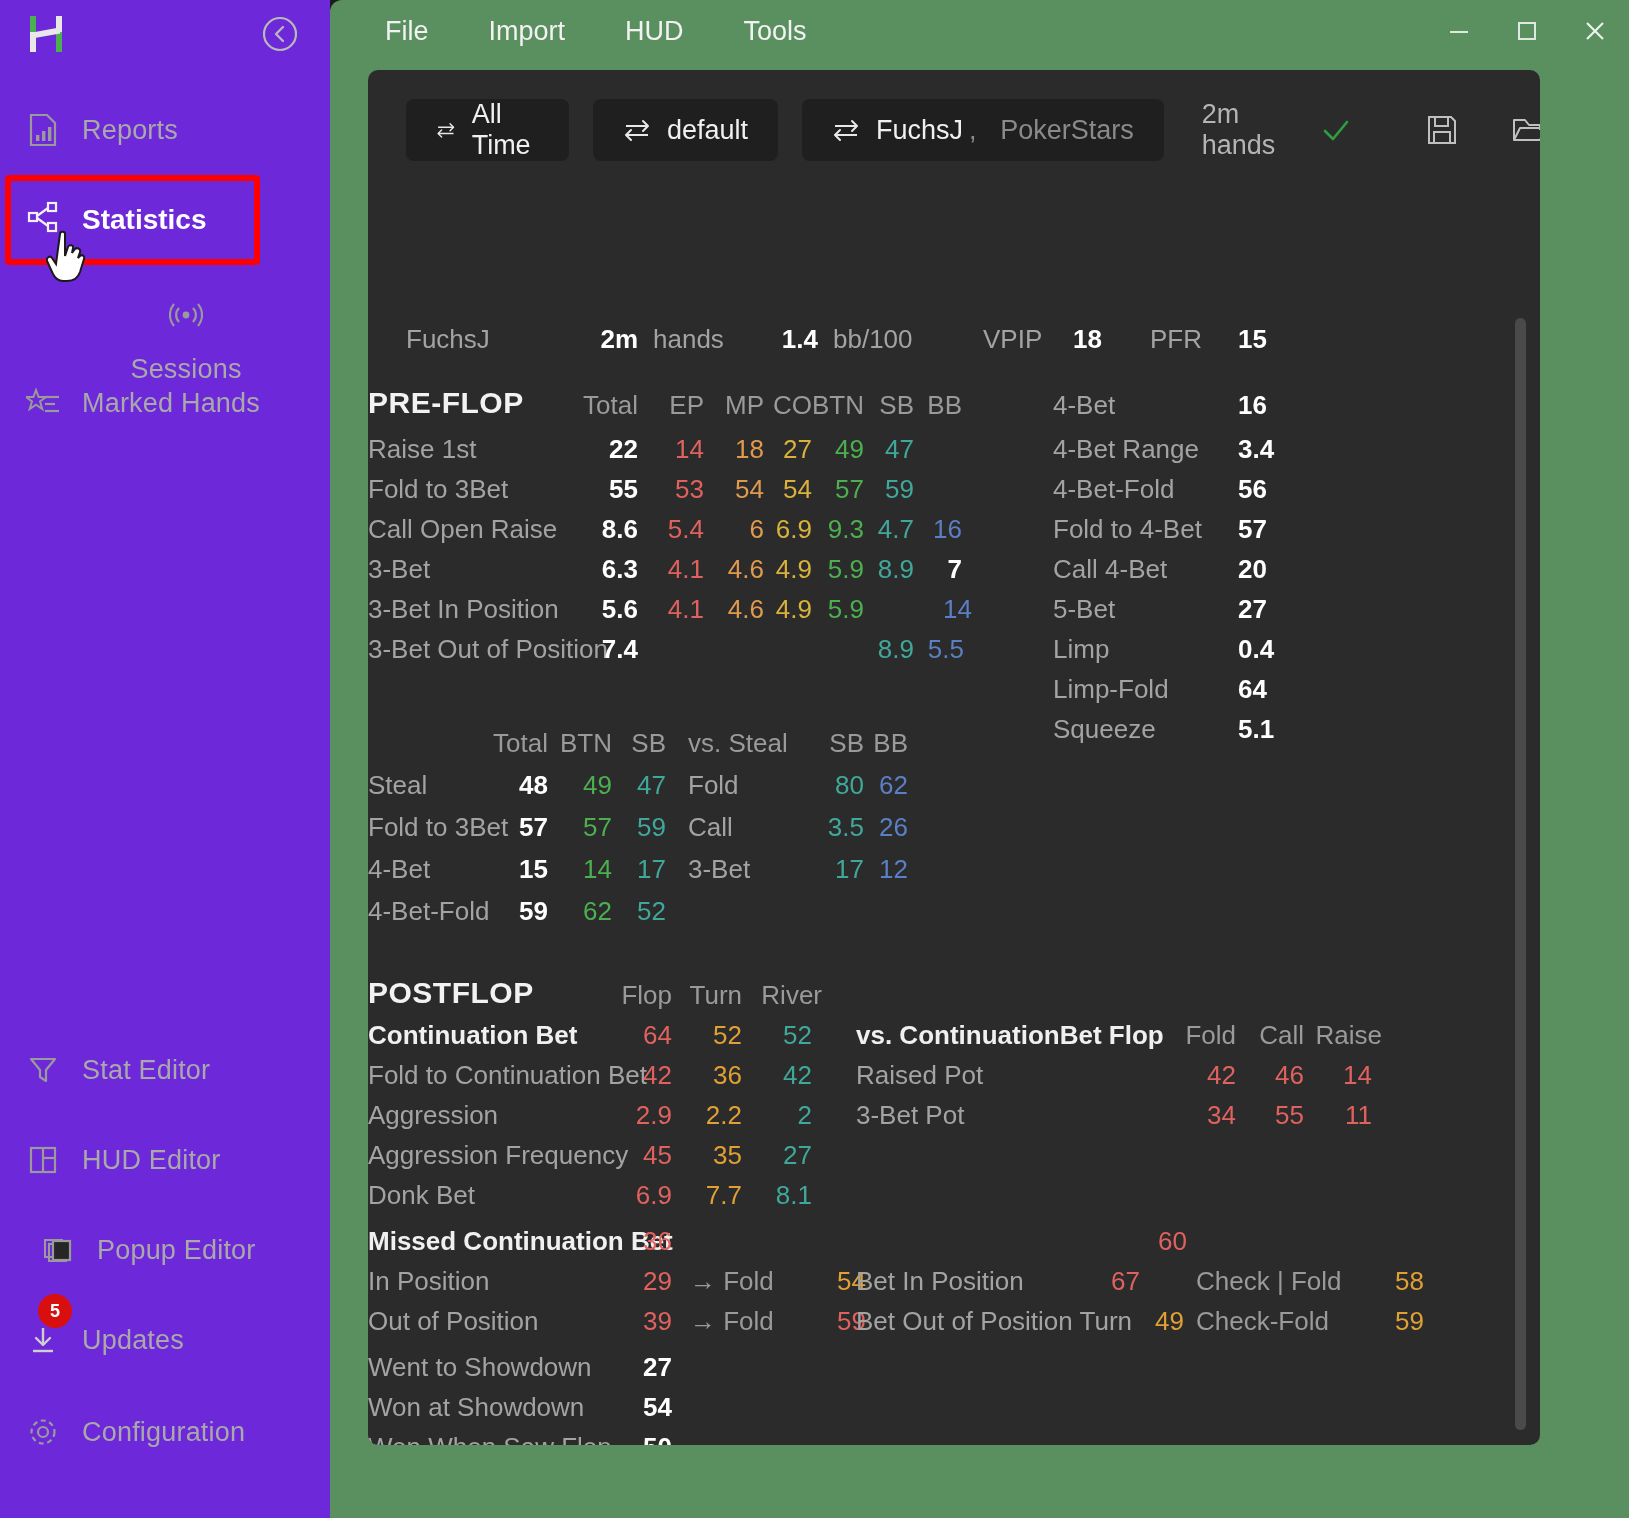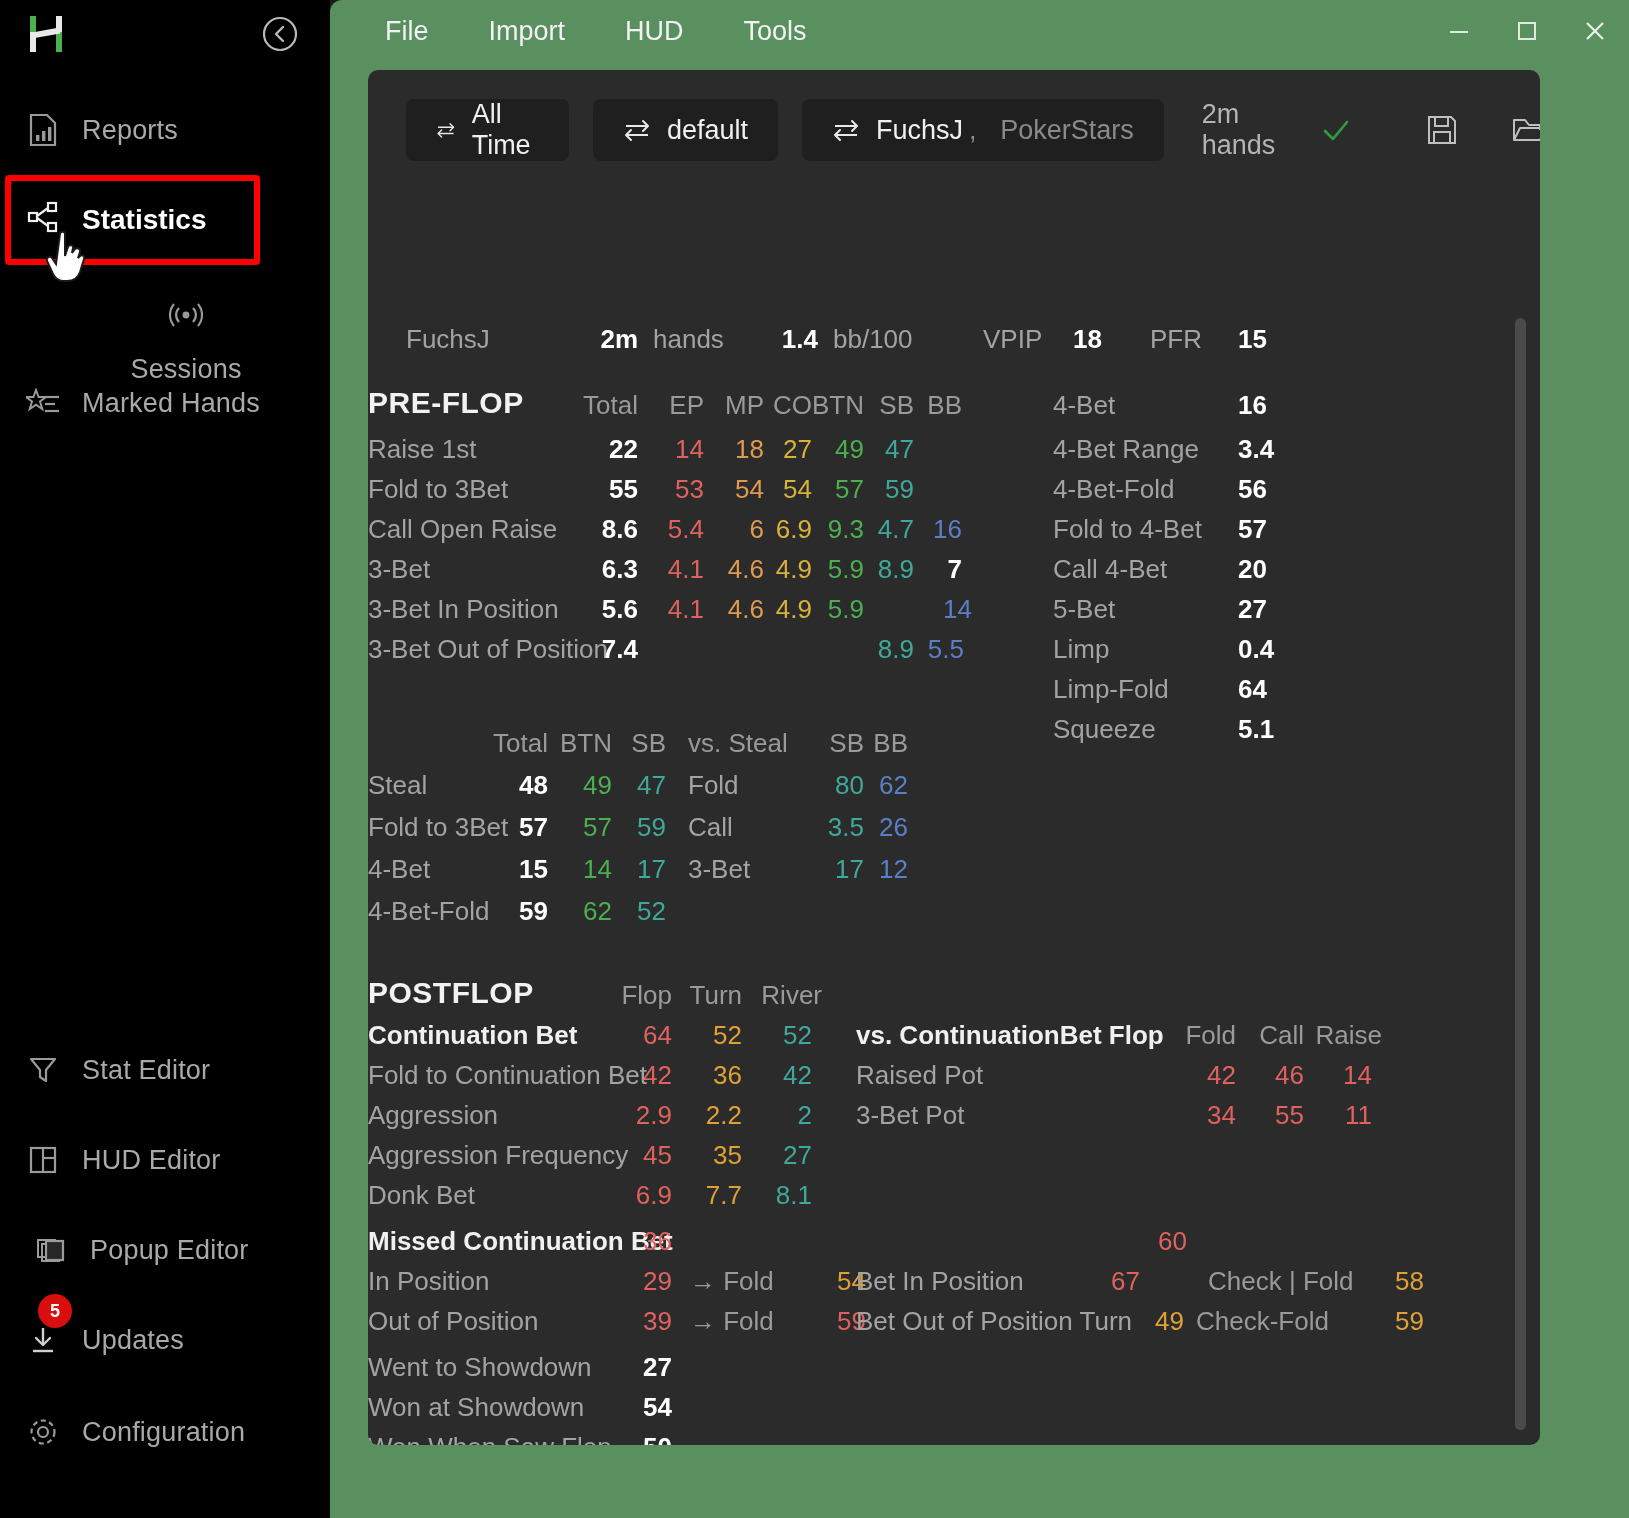--- a/index.html
+++ b/index.html
@@ -7,21 +7,21 @@
   body {
     background:#1c1c1c;
     font-family:"Liberation Sans", sans-serif;
     color:#d8d8d8;
     position:relative;
   }
 
   
   #sidebar{
     position:absolute; left:0; top:0; width:330px; height:1518px;
-    background:#000000;
+    background:#6d28d9;
   }
   #sidebar-top{ height:70px; position:relative; }
   .logo{
     position:absolute; left:26px; top:14px; width:42px; height:40px;
   }
   .logo svg{ display:block; }
   .collapse-btn{
     position:absolute; right:30px; top:14px; width:40px; height:40px;
     border-radius:50%; display:flex; align-items:center; justify-content:center;
     cursor:pointer;
@@ -206,21 +206,21 @@
     <span class="nico">
       <svg width="30" height="30" viewBox="0 0 30 30">
         <rect x="3" y="3" width="24" height="24" fill="none" stroke="#9a9a9a" stroke-width="2.2"></rect>
         <line x1="15" y1="3" x2="15" y2="27" stroke="#9a9a9a" stroke-width="2.2"></line>
         <line x1="15" y1="13" x2="27" y2="13" stroke="#9a9a9a" stroke-width="2.2"></line>
       </svg>
     </span>
     <span>HUD Editor</span>
   </div>
 
-  <div class="nav-item" style="position:absolute;left:8px;top:1222px;width:330px;">
+  <div class="nav-item" style="position:absolute;left:15px;top:1222px;width:330px;">
     <span class="nico">
       <svg width="30" height="30" viewBox="0 0 30 30">
         <rect x="2" y="5" width="17" height="17" fill="none" stroke="#9a9a9a" stroke-width="2"></rect>
         <rect x="6" y="9" width="17" height="17" fill="none" stroke="#9a9a9a" stroke-width="2"></rect>
         <rect x="10" y="6" width="17" height="19" fill="#262626" stroke="#9a9a9a" stroke-width="2.2"></rect>
       </svg>
     </span>
     <span>Popup Editor</span>
   </div>
 
@@ -521,21 +521,21 @@
 
       <div class="cellL lbl" style="left:0px; top:988px;">Out of Position</div>
       <div class="cell c-flop" style="left:228px; top:988px; width:76px;">39</div>
       <div class="cellL hdr" style="left:322px; top:988px;">→ Fold</div>
       <div class="cell c-flop" style="left:422px; top:988px; width:76px;">59</div>
 
       <div class="cellL c-flop" style="left:790px; top:908px;">60</div>
 
       <div class="cellL lbl" style="left:488px; top:948px;">Bet In Position</div>
       <div class="cell c-flop" style="left:716px; top:948px; width:56px;">67</div>
-      <div class="cellL hdr" style="left:828px; top:948px;margin-left:12px;">Check | Fold</div>
+      <div class="cellL hdr" style="left:828px; top:948px;">Check | Fold</div>
       <div class="cell c-turn" style="left:1000px; top:948px; width:56px;">58</div>
 
       <div class="cellL lbl" style="left:488px; top:988px;">Bet Out of Position Turn</div>
       <div class="cell c-turn" style="left:760px; top:988px; width:56px;">49</div>
       <div class="cellL hdr" style="left:828px; top:988px;">Check-Fold</div>
       <div class="cell c-turn" style="left:1000px; top:988px; width:56px;">59</div>
 
       <div class="cellL lbl" style="left:0px; top:1034px;">Went to Showdown</div>
       <div class="cell tot" style="left:228px; top:1034px; width:76px;">27</div>
       <div class="cellL lbl" style="left:0px; top:1074px;">Won at Showdown</div>

